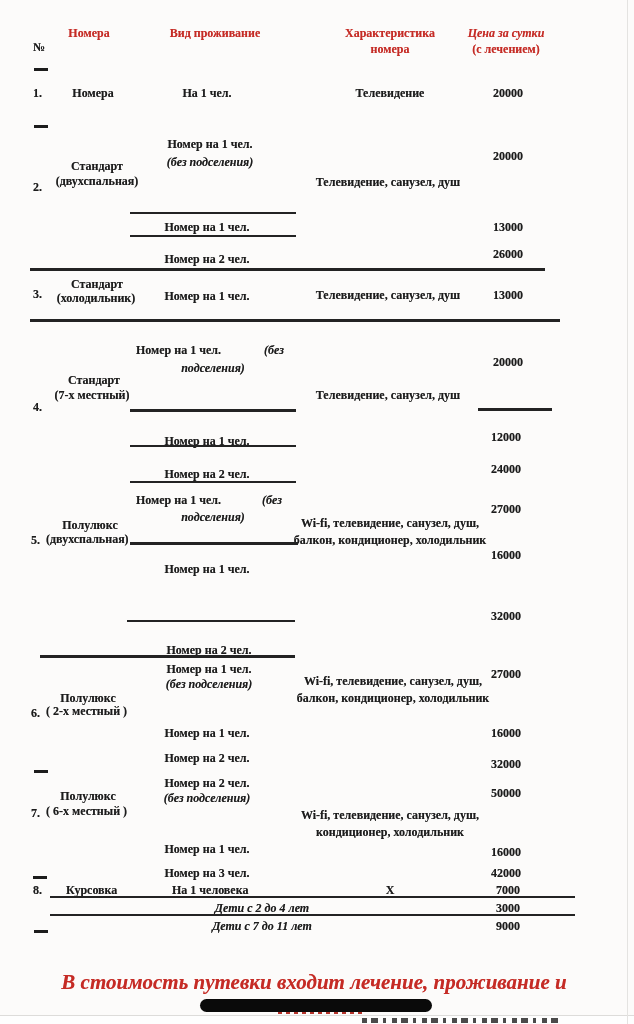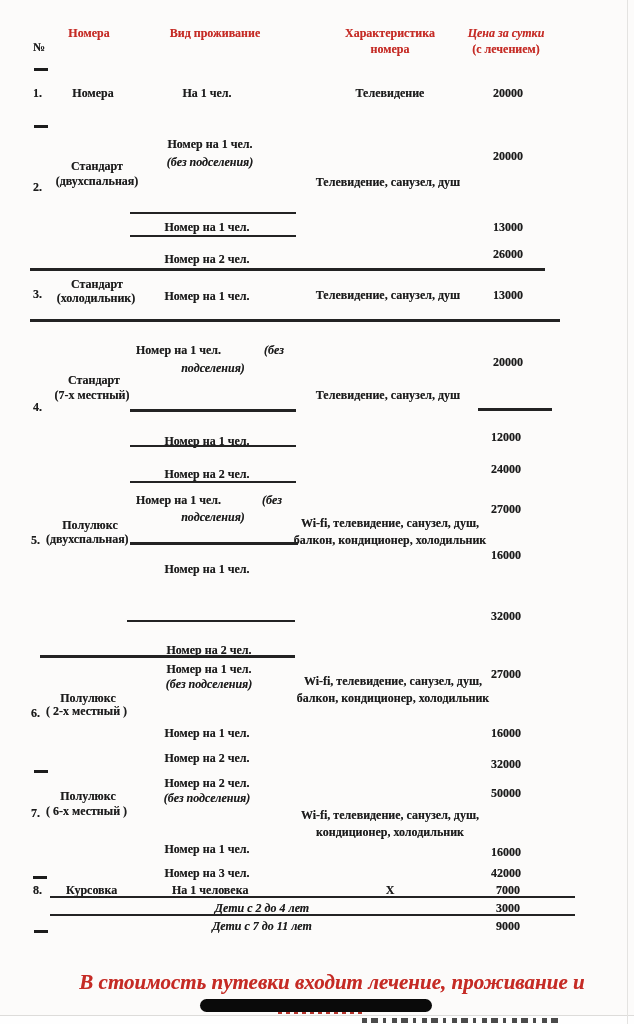--- a/index.html
+++ b/index.html
@@ -133,21 +133,21 @@
   <div class="t" style="left:172px;top:883px;">На 1 человека</div>
   <div class="t c" style="left:390px;top:883px;">Х</div>
   <div class="t c" style="left:508px;top:883px;">7000</div>
   <div class="hl" style="left:50px;top:896px;width:525px;height:2px;"></div>
   <div class="t c i" style="left:262px;top:901px;">Дети с 2 до 4 лет</div>
   <div class="t c" style="left:508px;top:901px;">3000</div>
   <div class="hl" style="left:50px;top:914px;width:525px;height:2px;"></div>
   <div class="t c i" style="left:262px;top:919px;">Дети с 7 до 11 лет</div>
   <div class="t c" style="left:508px;top:919px;">9000</div>
 
-  <div class="t red foot c" style="left:332px;top:970px;">В стоимость путевки входит лечение, проживание и</div>
+  <div class="t red foot c" style="left:314px;top:970px;">В стоимость путевки входит лечение, проживание и</div>
   <div class="red-remnant" style="left:278px;top:1011px;width:88px;"></div>
   <div class="redact" style="left:200px;top:999px;width:232px;height:13px;"></div>
   <div class="bottom-strip"></div>
   <div class="edge-h" style="left:0;top:1015px;width:634px;"></div>
   <div class="cutoff" style="left:362px;top:1018px;width:200px;"></div>
   <div class="edge-v" style="left:627px;top:0;height:1024px;"></div>
 
 </div>
 
 </body></html>

